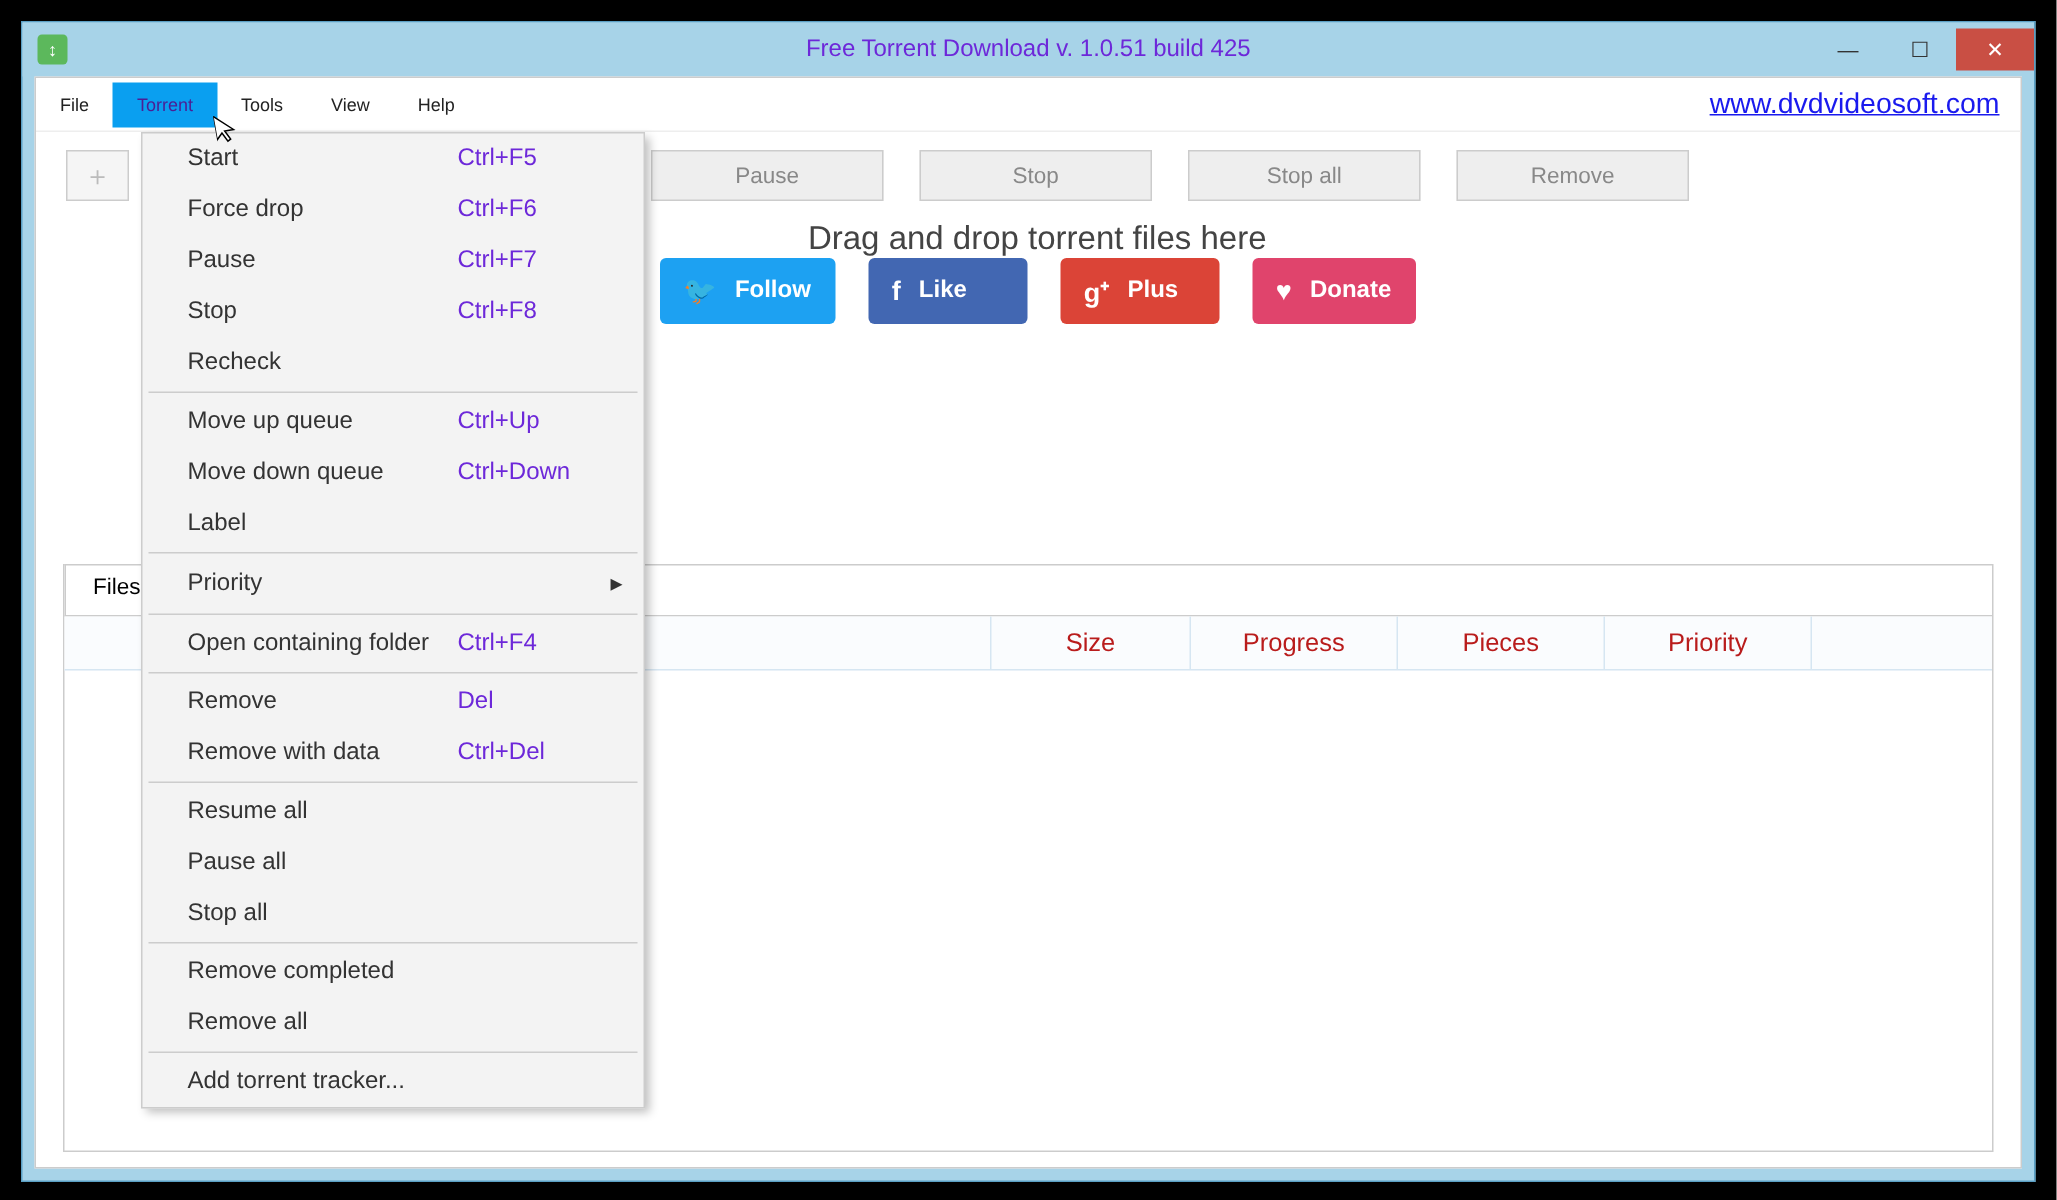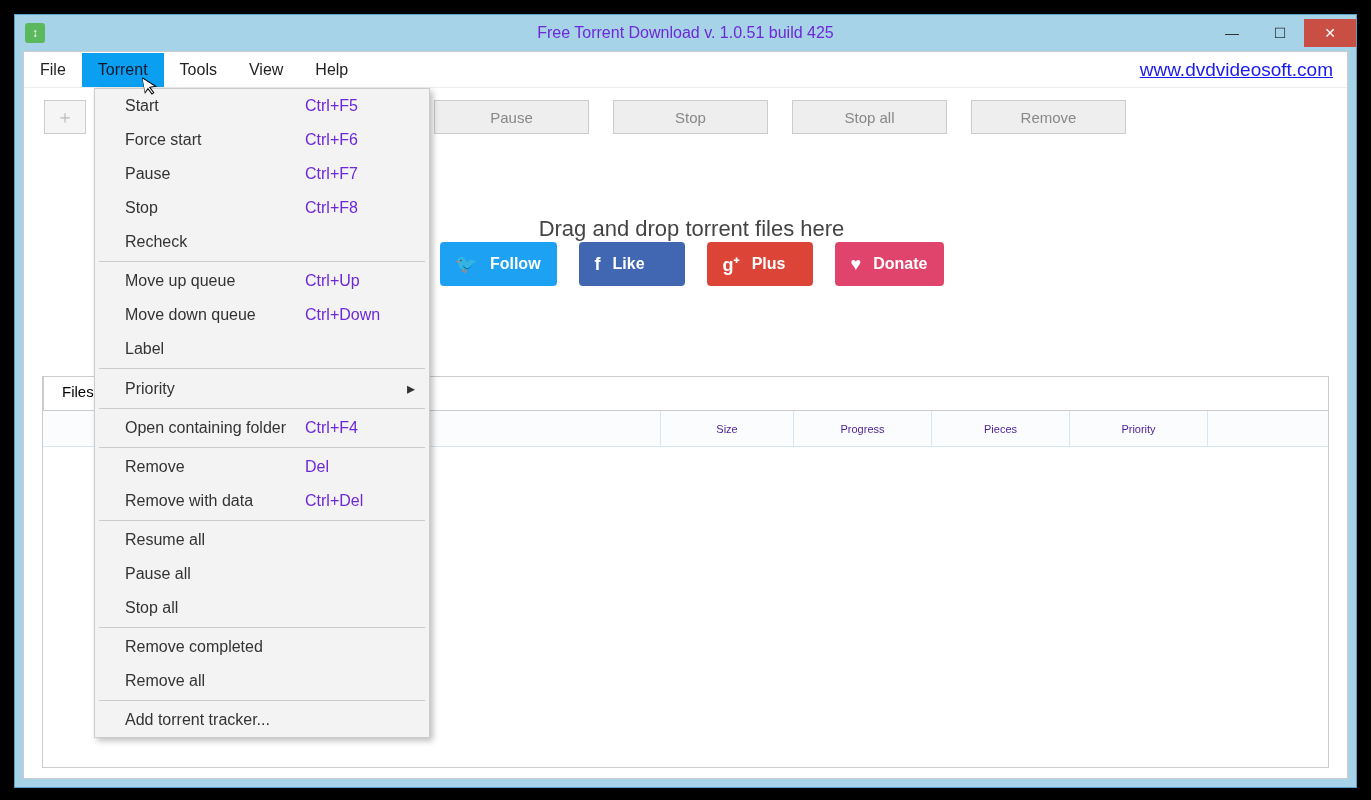--- a/index.html
+++ b/index.html
@@ -82,27 +82,27 @@
 }
 .menubar {
   height: 36px;
   display: flex;
   align-items: center;
   border-bottom: 1px solid #eee;
   position: relative;
 }
 .menu-item {
   padding: 8px 16px;
-  font-size: 16px;
+  font-size: 12px;
   color: #222;
   cursor: pointer;
 }
 .menu-item.active {
   background: #0a9ff0;
-  color: #0f172a;
+  color: #4c1d95;
 }
 .header-link {
   margin-left: auto;
   margin-right: 14px;
   font-size: 19px;
   color: #1a1aee;
   text-decoration: underline;
   cursor: pointer;
 }
 .toolbar {
@@ -130,21 +130,21 @@
   font-size: 15px;
   display: flex;
   align-items: center;
   justify-content: center;
 }
 .drop-area {
   height: 210px;
   display: flex;
   flex-direction: column;
   align-items: center;
-  justify-content: center;
+  justify-content: flex-start;
   padding-left: 12px;
 }
 .drop-text {
   font-size: 22px;
   color: #444;
 }
 .social-row {
   display: flex;
   gap: 22px;
 }
@@ -193,22 +193,22 @@
   display: flex;
   height: 36px;
   border-bottom: 1px solid #d6e6f2;
   background: #fafcfe;
 }
 .th {
   border-right: 1px solid #d6e6f2;
   display: flex;
   align-items: center;
   justify-content: center;
-  font-size: 11px;
-  color: #4c1d95;
+  font-size: 17px;
+  color: #b91c1c;
 }
 .th-filename { flex: 0 0 618px; justify-content: flex-start; padding-left: 10px; }
 .th-size { flex: 0 0 133px; }
 .th-progress { flex: 0 0 138px; }
 .th-pieces { flex: 0 0 138px; }
 .th-priority { flex: 0 0 138px; }
 .dropdown {
   position: absolute;
   top: 88px;
   left: 82px;
@@ -319,21 +319,21 @@
     </div>
   </div>
 </div>
 
 <div class="dropdown" id="dropdown">
     <div class="dd-item">
       <span class="label">Start</span>
       <span class="shortcut">Ctrl+F5</span>
     </div>
     <div class="dd-item">
-      <span class="label">Force start</span>
+      <span class="label">Force drop</span>
       <span class="shortcut">Ctrl+F6</span>
     </div>
     <div class="dd-item">
       <span class="label">Pause</span>
       <span class="shortcut">Ctrl+F7</span>
     </div>
     <div class="dd-item">
       <span class="label">Stop</span>
       <span class="shortcut">Ctrl+F8</span>
     </div>

